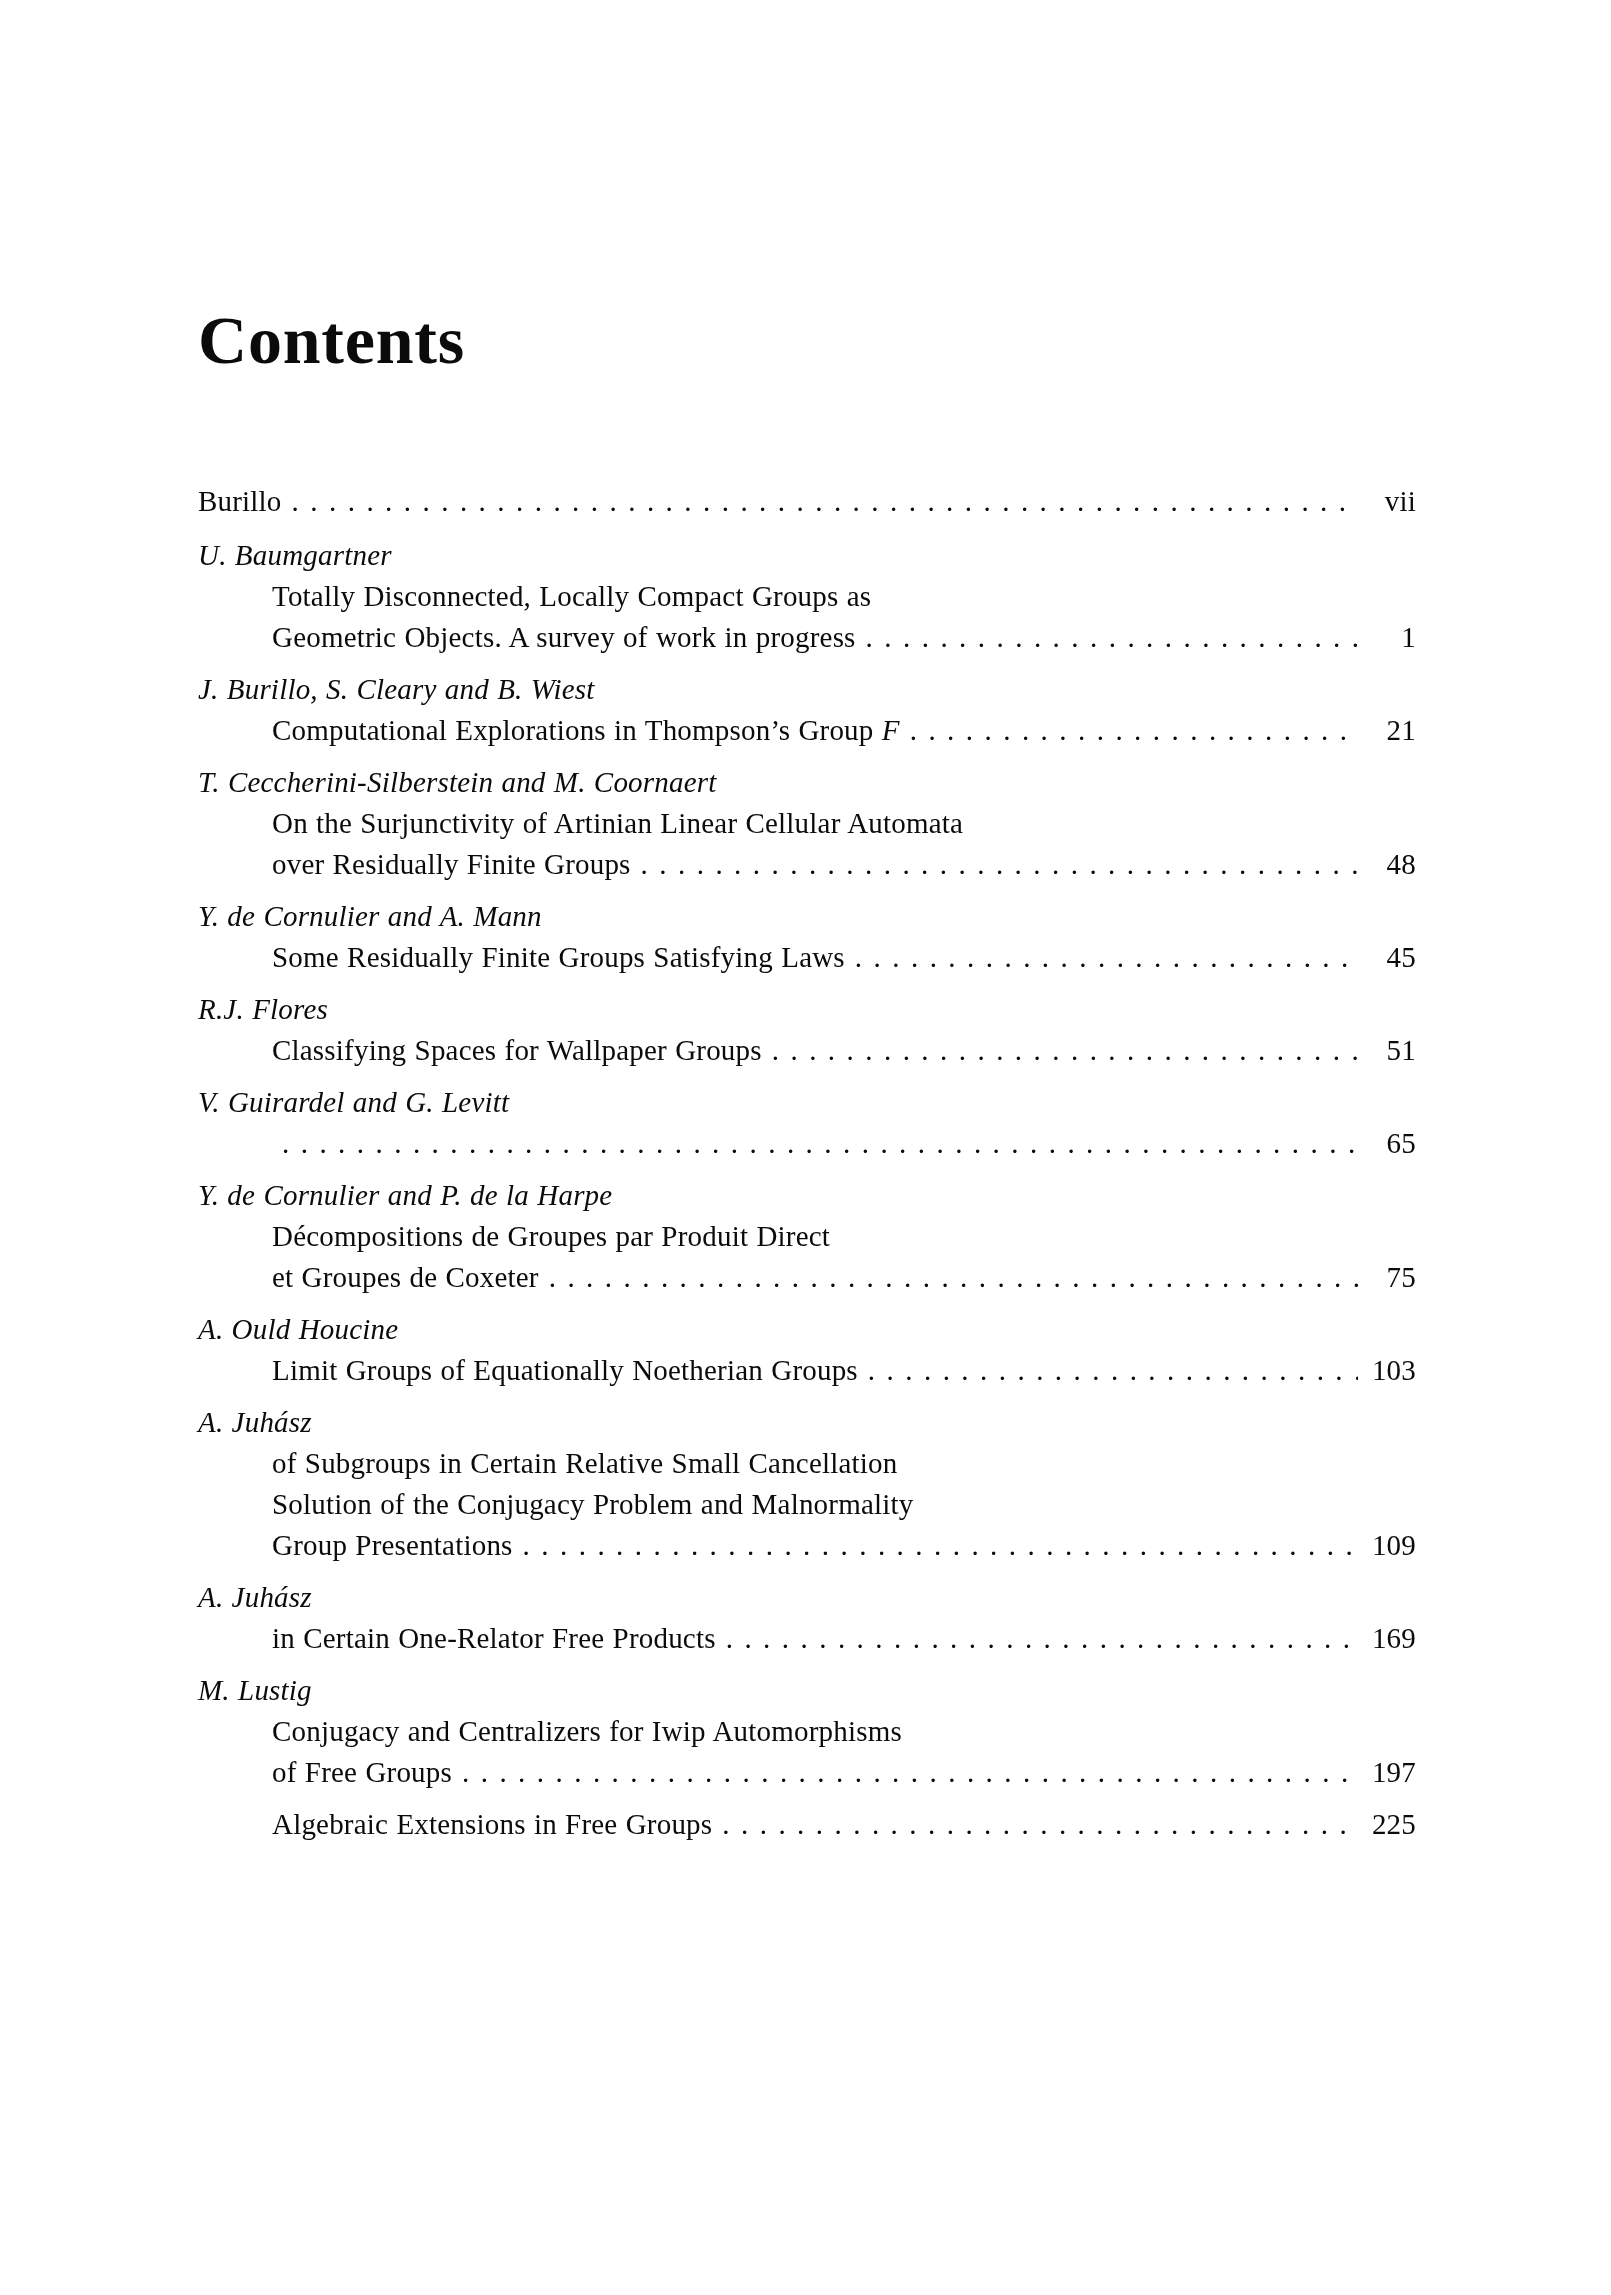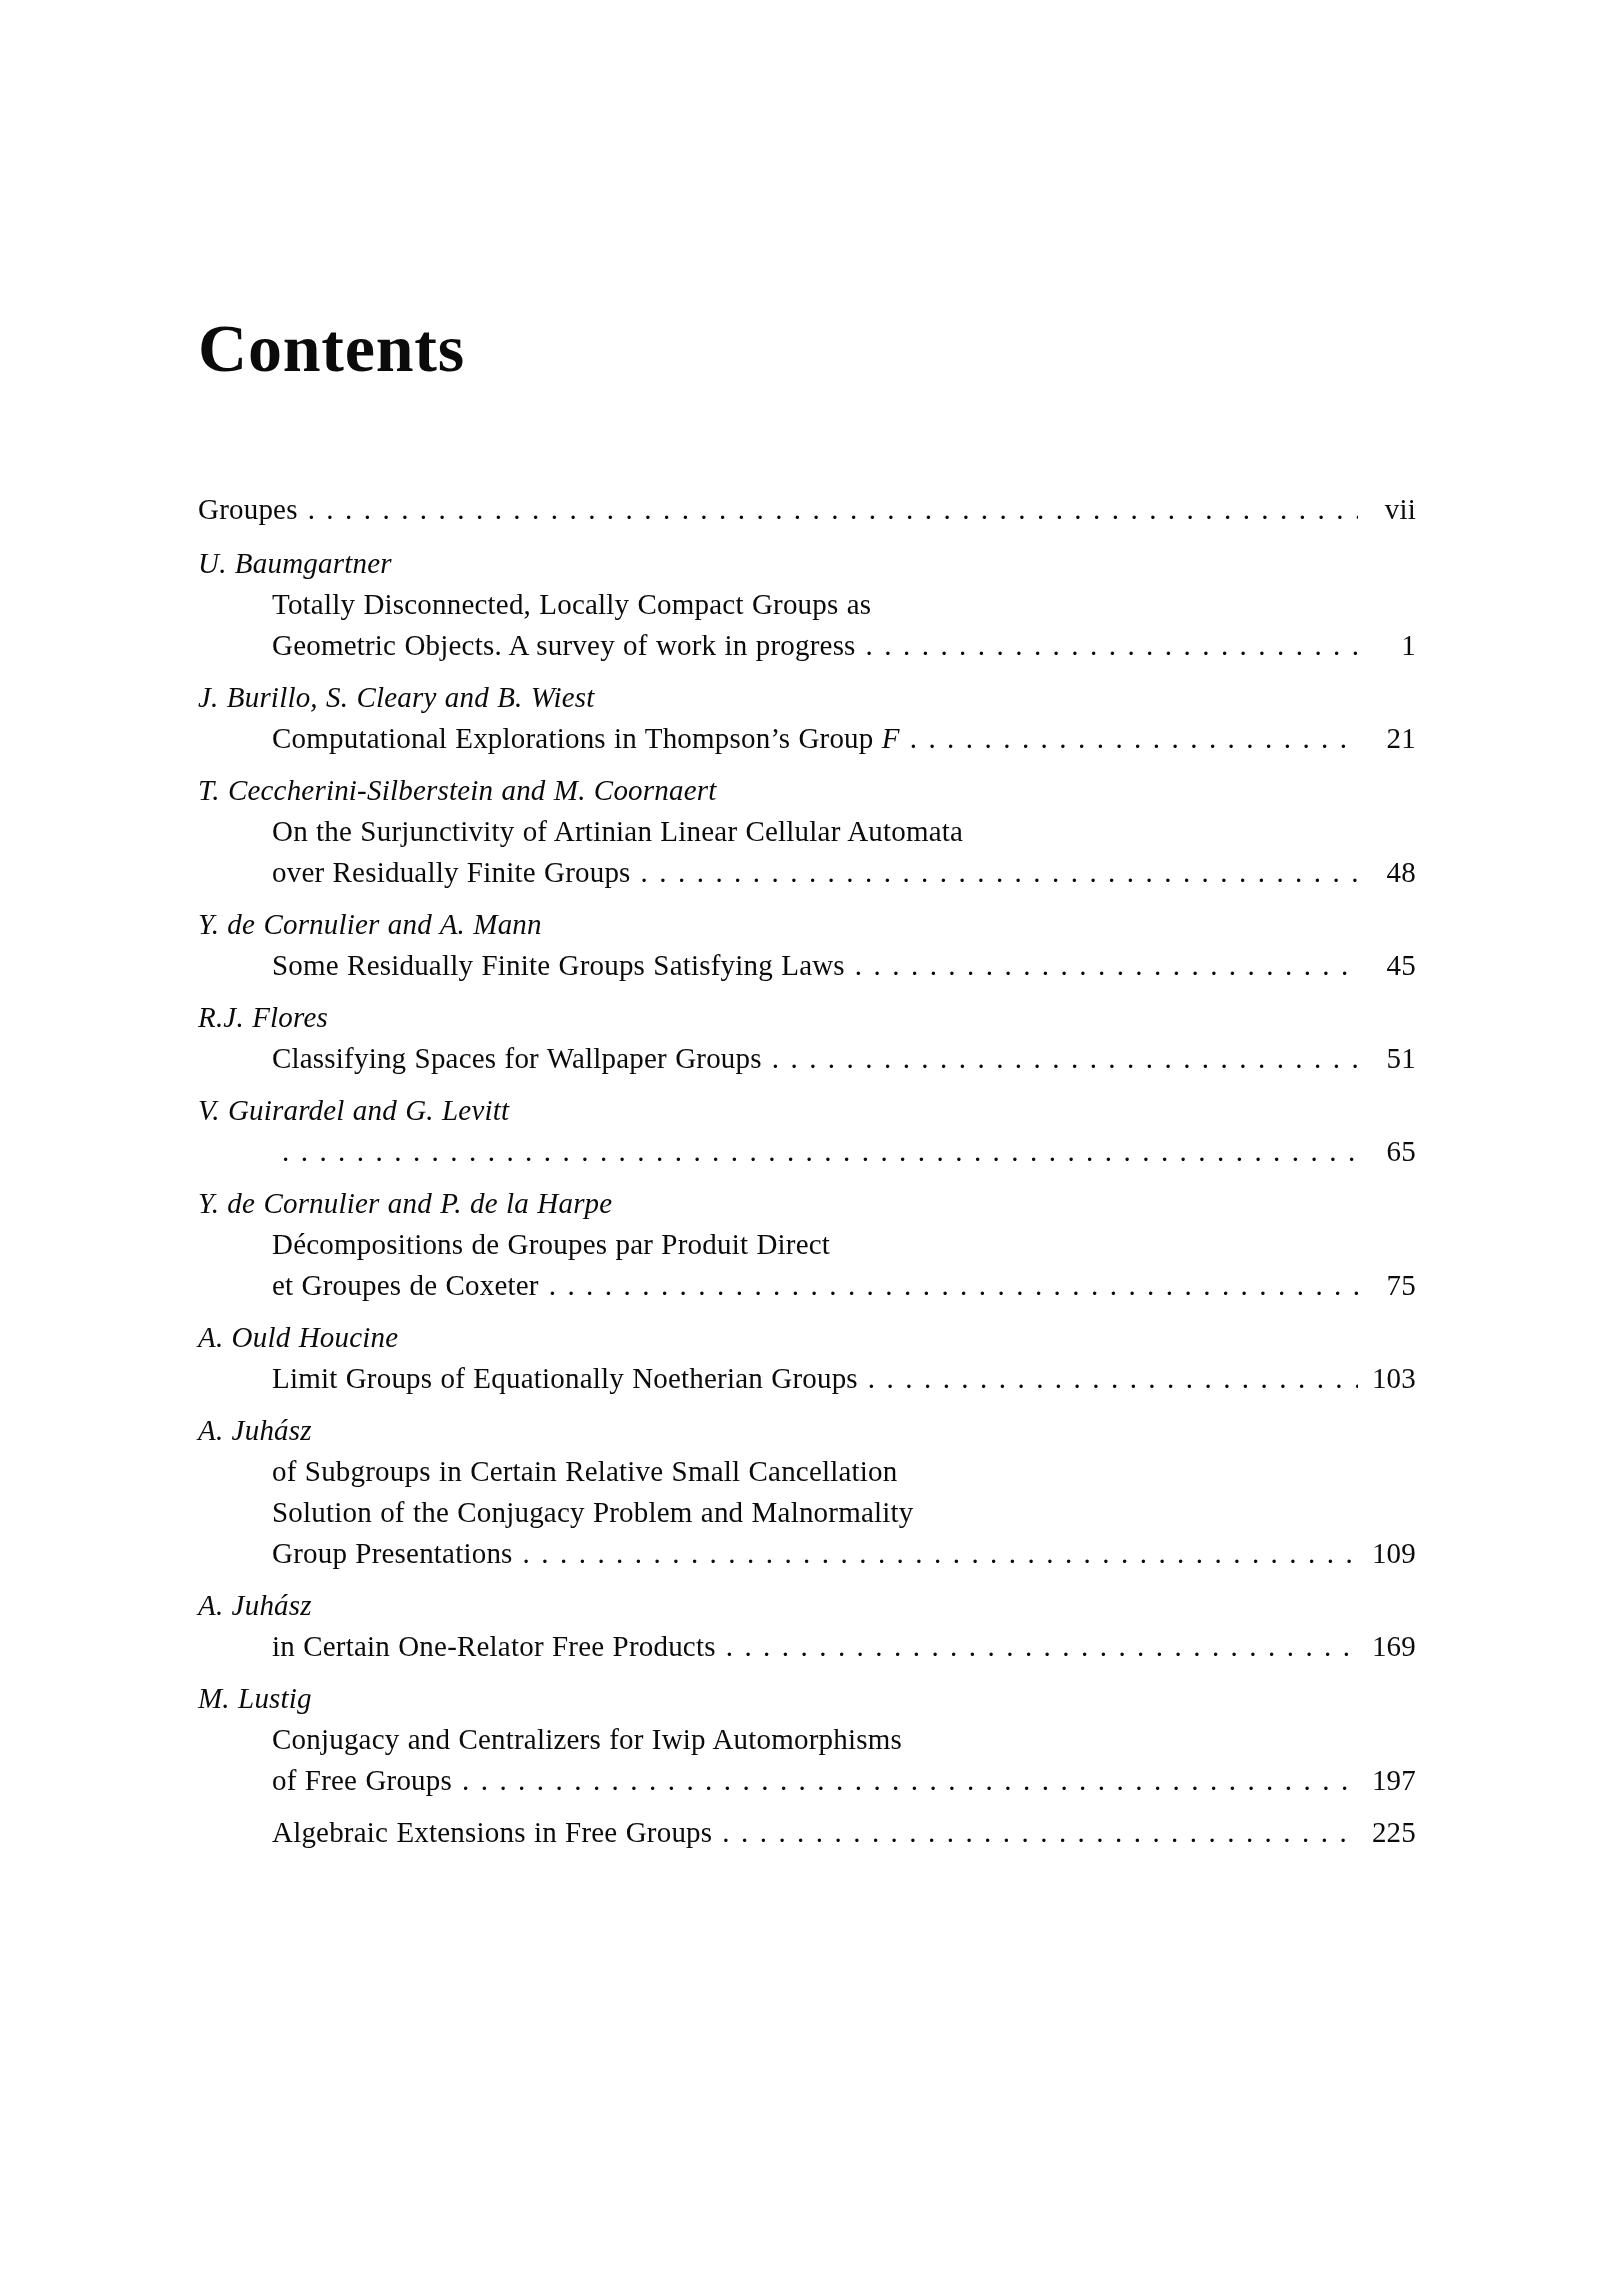--- a/index.html
+++ b/index.html
@@ -15,21 +15,21 @@
     color: #0b0b0b;
     font-family: "Liberation Serif", "DejaVu Serif", serif;
     box-sizing: border-box;
     padding: 302px 196px 0 198px;
     overflow: hidden;
   }
   .title {
     font-size: 68px;
     font-weight: 700;
     letter-spacing: 0.8px;
-    margin: 8px 0 103px 0;
+    margin: 0 0 103px 0;
     line-height: 1.12;
   }
   .toc {
     font-size: 29px;
     line-height: 41px;
     letter-spacing: 0.2px;
     word-spacing: 0.8px;
   }
   .toc-row {
     display: flex;
@@ -69,21 +69,21 @@
   }
 </style>
 </head>
 <body>
 
 <div class="page">
   <h1 class="title">Contents</h1>
 
   <div class="toc">
     <div class="toc-row preface-row">
-      <span class="line-text">Groupes</span>
+      <span class="line-text">Burillo</span>
       <span class="leader"></span>
       <span class="pagenum">vii</span>
     </div>
 
     <div id="entries">
         <div class="entry">
           <div class="authors">U. Baumgartner</div>
           <div class="title-line"><span class="line-text">Totally Disconnected, Locally Compact Groups as</span></div>
           <div class="title-line toc-row">
             <span class="line-text">Geometric Objects. A survey of work in progress</span>

